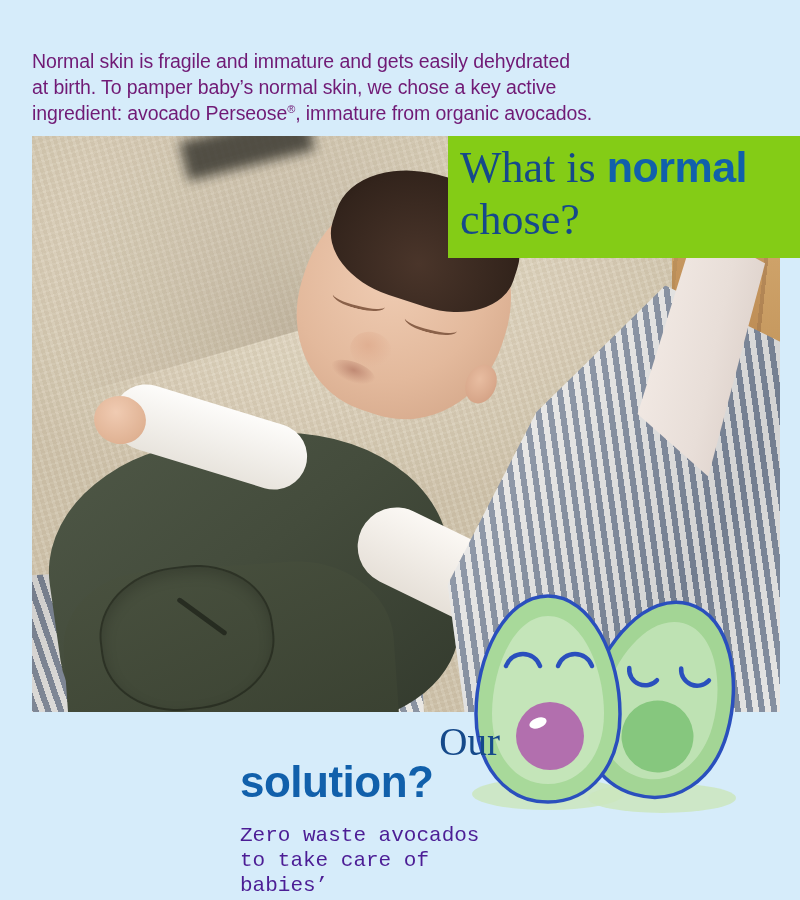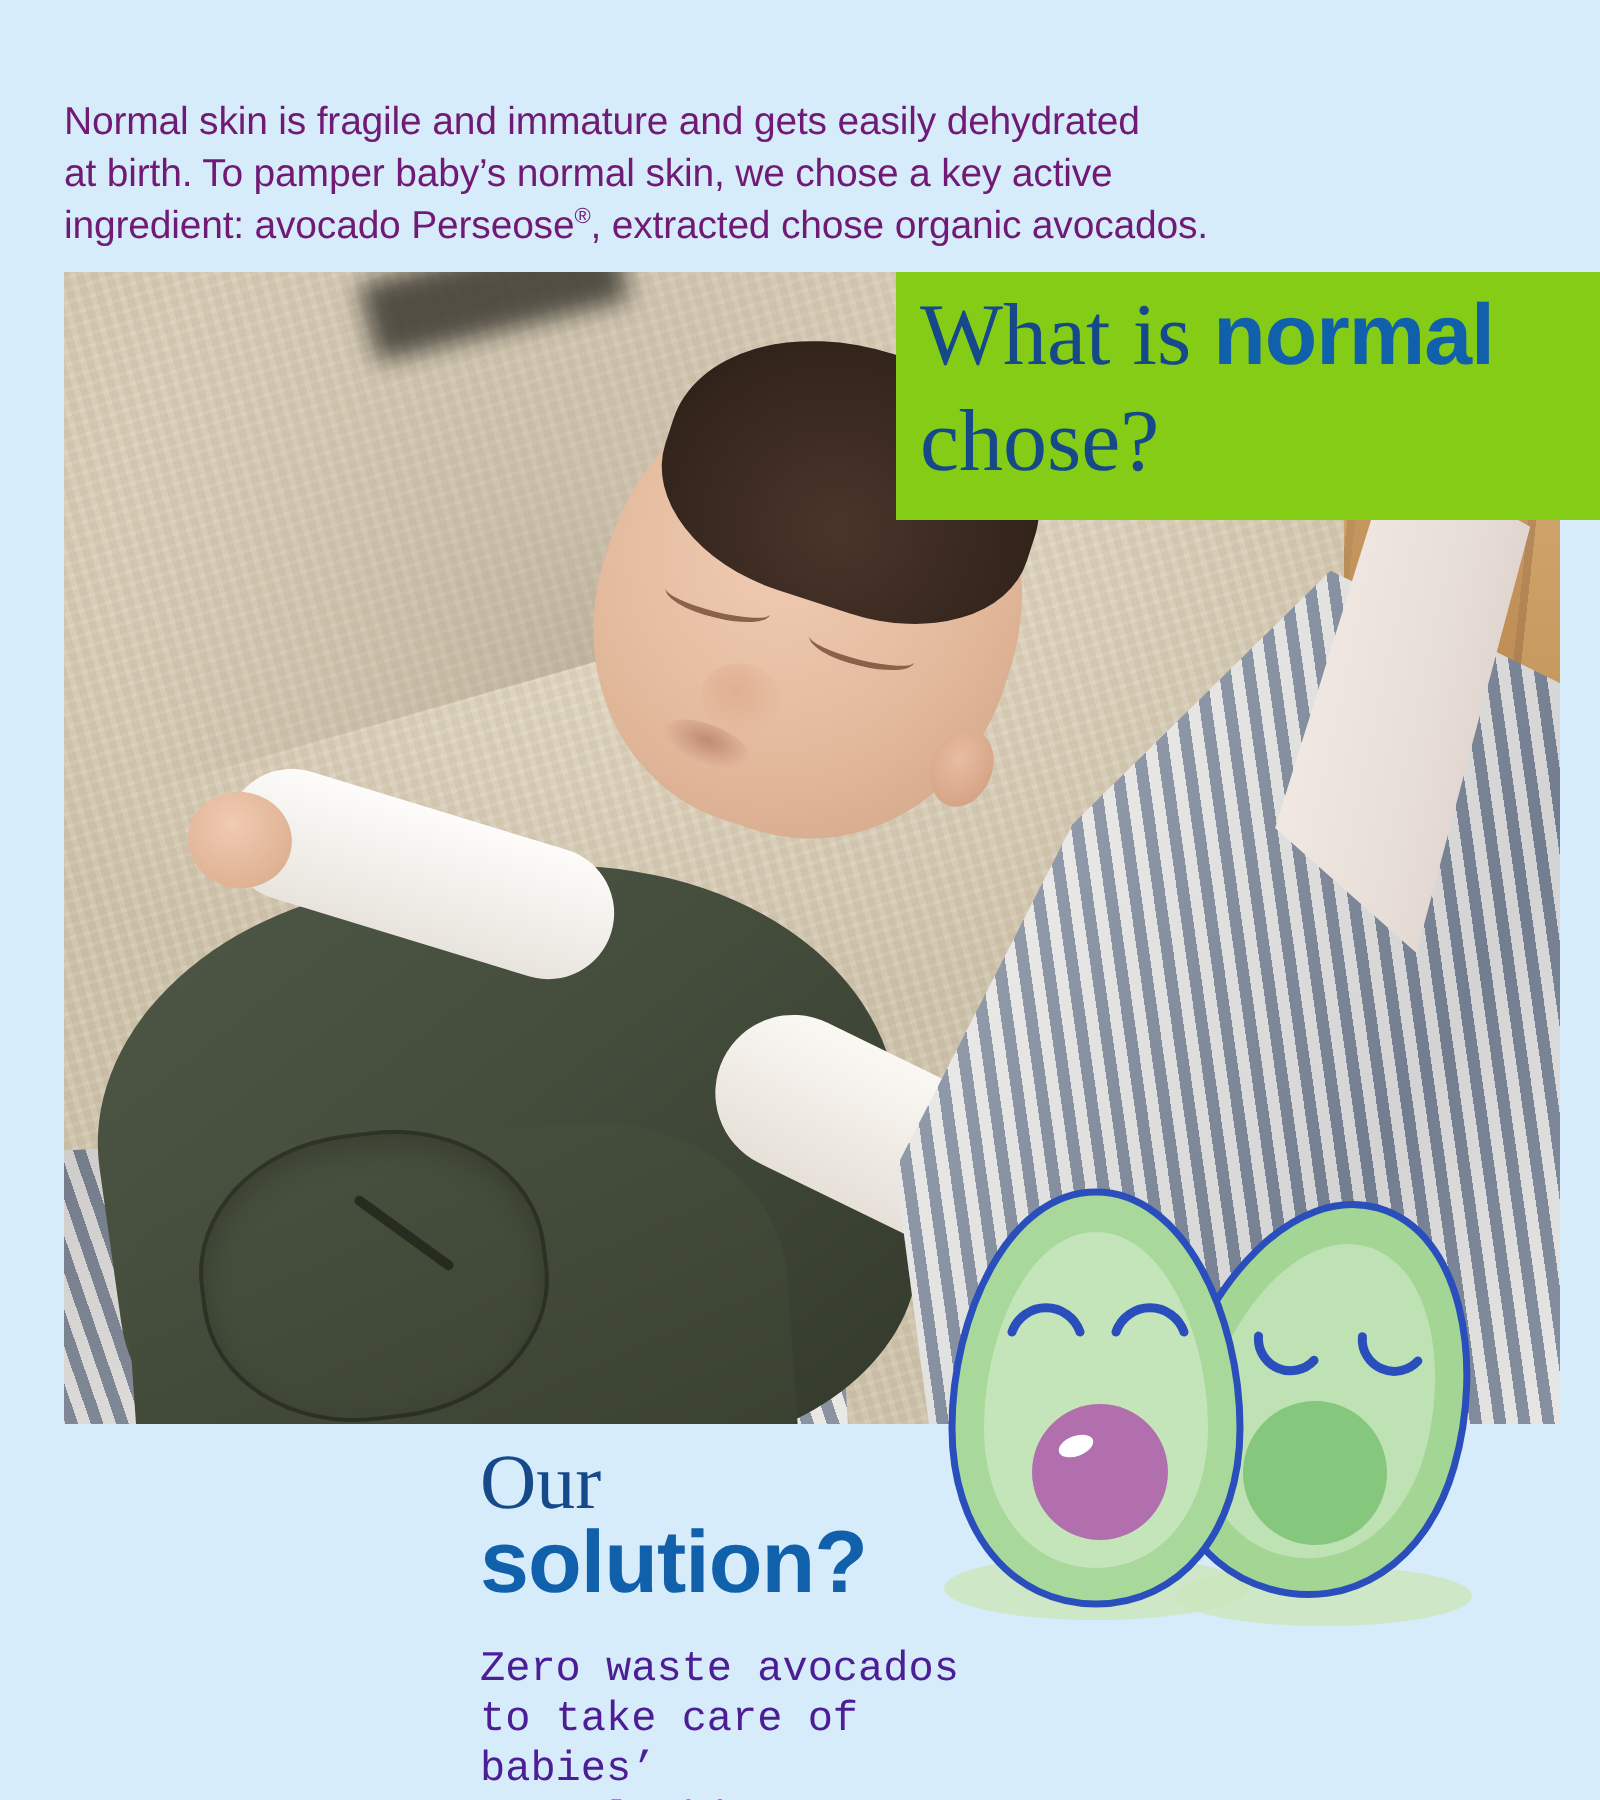--- a/index.html
+++ b/index.html
@@ -345,20 +345,21 @@
     left: 240px;
     top: 722px;
     width: 260px;
   }
   #solution-block .head-our {
     font-family: "Liberation Serif", serif;
     font-size: 39px;
     line-height: 40px;
     color: #15498a;
     display: block;
+    text-align: right;
   }
   #solution-block .head-solution {
     font-family: "Liberation Sans", sans-serif;
     font-weight: bold;
     font-size: 44px;
     line-height: 40px;
     color: #1160ab;
     display: block;
     letter-spacing: -0.5px;
     margin-bottom: 12px;
@@ -379,21 +380,21 @@
     width: 270px;
     height: 240px;
   }
   #avocados svg { display: block; }
 </style>
 </head>
 <body>
 
 <p id="intro-paragraph"><span>Normal skin is fragile and immature and gets easily dehydrated
 at birth. To pamper baby’s normal skin, we chose a key active
-ingredient: avocado Perseose</span><sup>®</sup><span>, extracted chose organic avocados.</span></p>
+ingredient: avocado Perseose</span><sup>®</sup><span>, immature from organic avocados.</span></p>
 
 <div id="photo-block">
   <div class="floor"></div>
   <div class="pillow"></div>
   <div class="pillow-edge"></div>
   <div class="top-dark"></div>
   <div class="stripe-left"></div>
   <div class="romper"></div>
   <div class="romper-2"></div>
   <div class="pocket"></div>

